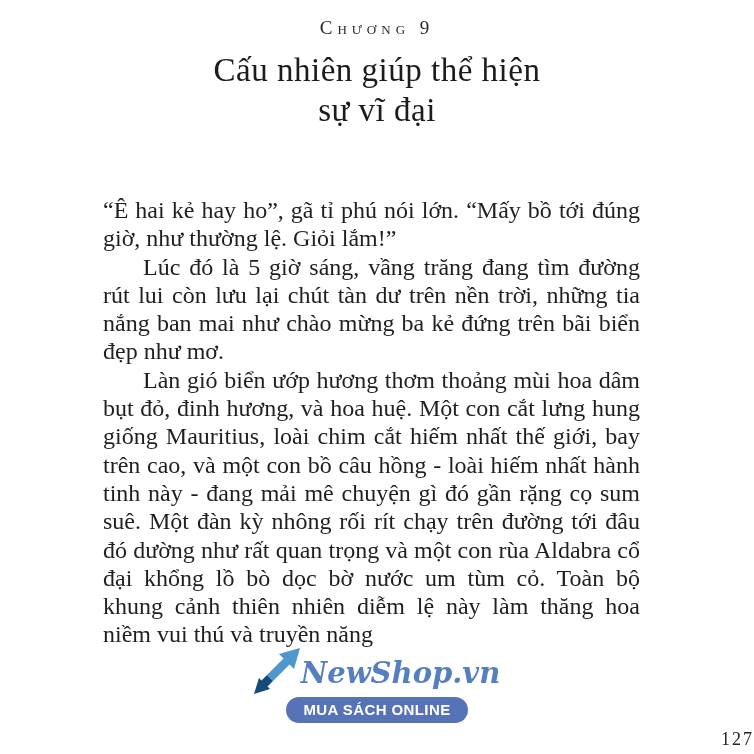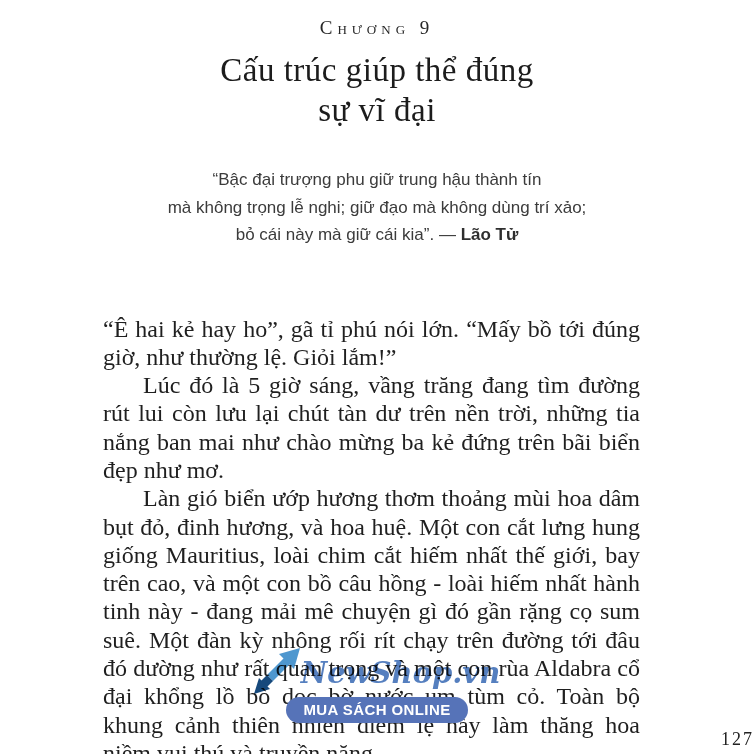--- a/index.html
+++ b/index.html
@@ -90,29 +90,24 @@
   }
 </style>
 </head>
 <body>
 
 <div class="page">
 
   <div class="chapter-label">Chương 9</div>
 
   <h1 class="title">
-    <span>Cấu trúc giúp thể đúng</span><br>
+    <span>Cấu nhiên giúp thể hiện</span><br>
     <span>sự vĩ đại</span>
   </h1>
 
-  <div class="epigraph">
-    <div>“Bậc đại trượng phu giữ trung hậu thành tín</div>
-    <div>mà không trọng lễ nghi; giữ đạo mà không dùng trí xảo;</div>
-    <div><span>bỏ cái này mà giữ cái kia”. — </span><b>Lão Tử</b></div>
-  </div>
 
   <div class="body-text">
     <p>“Ê hai kẻ hay ho”, gã tỉ phú nói lớn. “Mấy bồ tới đúng giờ, như thường lệ. Giỏi lắm!”</p>
     <p class="indent">Lúc đó là 5 giờ sáng, vầng trăng đang tìm đường rút lui còn lưu lại chút tàn dư trên nền trời, những tia nắng ban mai như chào mừng ba kẻ đứng trên bãi biển đẹp như mơ.</p>
     <p class="indent">Làn gió biển ướp hương thơm thoảng mùi hoa dâm bụt đỏ, đinh hương, và hoa huệ. Một con cắt lưng hung giống Mauritius, loài chim cắt hiếm nhất thế giới, bay trên cao, và một con bồ câu hồng - loài hiếm nhất hành tinh này - đang mải mê chuyện gì đó gần rặng cọ sum suê. Một đàn kỳ nhông rối rít chạy trên đường tới đâu đó dường như rất quan trọng và một con rùa Aldabra cổ đại khổng lồ bò dọc bờ nước um tùm cỏ. Toàn bộ khung cảnh thiên nhiên diễm lệ này làm thăng hoa niềm vui thú và truyền năng</p>
   </div>
 
   <div class="watermark">
     <div class="wm-logo">
       <span>

